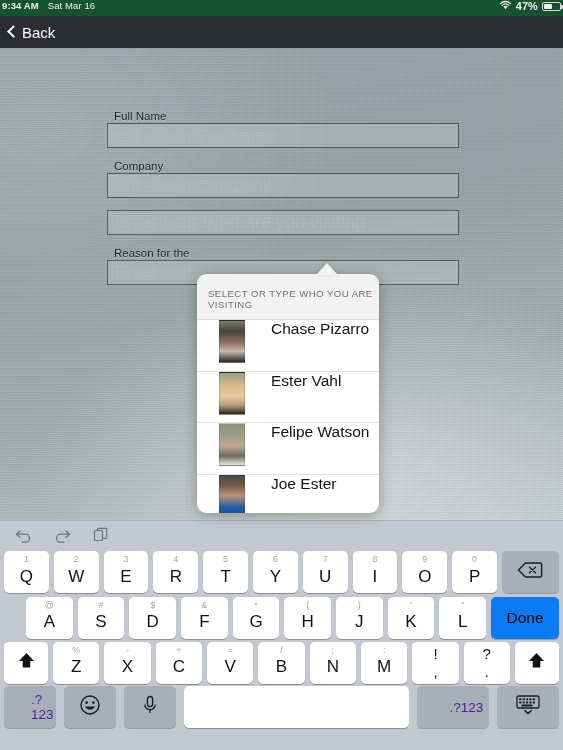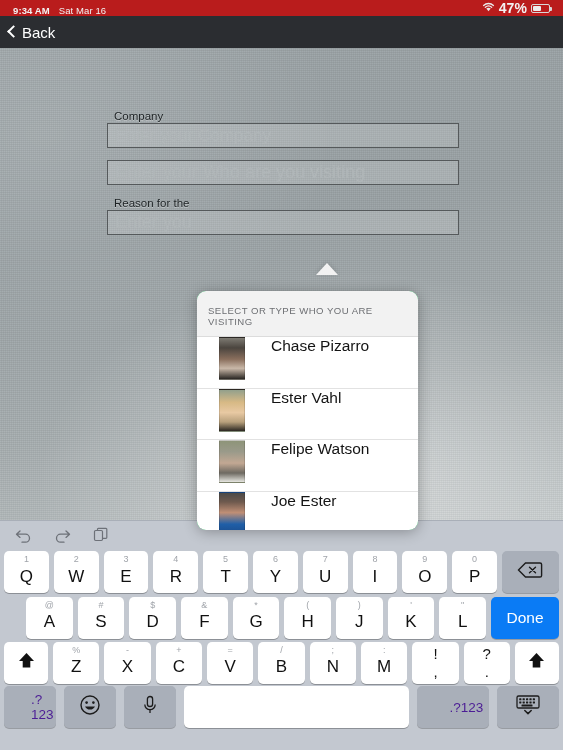--- a/index.html
+++ b/index.html
@@ -7,28 +7,28 @@
     width: 563px; height: 750px;
     font-family: "Liberation Sans", sans-serif;
     overflow: hidden;
     background: #000;
   }
   #screen { position: relative; width: 563px; height: 750px; overflow: hidden; }
 
   
   .statusbar {
     position: absolute; top: 0; left: 0; width: 563px; height: 16px;
-    background: #b91c1c; color: #f2f2f2;
-    display: flex; align-items: flex-end; padding: 0 13px;
+    background: #14532d; color: #f2f2f2;
+    display: flex; align-items: flex-start; padding: 0 2px;
     font-size: 9.5px; letter-spacing: 0.1px;
   }
   .sb-time { font-weight: bold; margin-right: 9px; }
   .sb-date { font-weight: normal; }
   .sb-right { margin-left: auto; display: flex; align-items: center; gap: 4px; }
-  .sb-pct { font-size: 14px; font-weight: bold; }
+  .sb-pct { font-size: 11px; font-weight: bold; }
   .batt {
     width: 19px; height: 9px; border: 1.1px solid #d8d8d8; border-radius: 2px;
     position: relative; display: inline-block;
   }
   .batt::after {
     content: ""; position: absolute; right: -3px; top: 2.5px;
     width: 1.6px; height: 4px; background: #d8d8d8; border-radius: 0 1px 1px 0;
   }
   .batt-fill { position: absolute; left: 1px; top: 1px; bottom: 1px; width: 46%;
     background: #ededed; border-radius: 1px; }
@@ -78,26 +78,25 @@
     background: rgba(255,255,255,0.16);
     display: flex; align-items: center; padding-left: 7px;
     font-size: 17px; color: #b0b6b8;
     cursor: text;
     margin-bottom: 12px;
   }
   .field-input.tall { font-size: 18px; }
 
   
   .popover {
-    position: absolute; left: 197px; top: 274px; width: 221px; height: 239px;
+    position: absolute; left: 197px; top: 274px; width: 182px; height: 239px;
     background: #22c55e; border-radius: 9px;
     box-shadow: 0 2px 14px rgba(0,0,0,0.30);
     overflow: hidden;
     z-index: 5;
-    margin-top: 17px;
   }
   .popover-arrow {
     position: absolute; left: 316px; top: 263px;
     width: 0; height: 0;
     border-left: 11px solid transparent; border-right: 11px solid transparent;
     border-bottom: 12px solid #f2f2f2;
     z-index: 6;
     filter: drop-shadow(0 -1px 2px rgba(0,0,0,0.12));
   }
   .popover-title {
@@ -142,21 +141,21 @@
   }
   .key-main { font-size: 17px; color: #111; }
   .r1 .key-main, .r2 .key-main, .r3 .key-main { margin-top: 9px; }
   .key-alt {
     position: absolute; top: 3px; left: 0; right: 0; text-align: center;
     font-size: 9px; color: #a0a4aa;
   }
   .key.gray { background: #a9afb9; box-shadow: 0 1px 0 rgba(0,0,0,0.22); }
   .key.gray .key-main { color: #4c1d95; margin-top: 0; margin-left: 27px; }
   .key.done { background: #0a7bf5; box-shadow: 0 1px 0 rgba(0,0,0,0.22); }
-  .key.done .key-main { color: #ffffff; font-size: 15.5px; margin-top: 0; }
+  .key.done .key-main { color: #000000; font-size: 15.5px; margin-top: 0; }
   .key.backspace { flex: 0 0 57px; }
   .key.done-key { flex: 0 0 68px; }
   .key.shift { flex: 0 0 44px; }
   .key.sym-left { flex: 0 0 52px; }
   .key.emoji-key { flex: 0 0 52px; }
   .key.mic-key { flex: 0 0 52px; }
   .key.space { flex: 1 1 auto; }
   .key.sym-right { flex: 0 0 72px; }
   .key.dismiss { flex: 0 0 62px; }
   .key.sym-left .key-main, .key.sym-right .key-main { font-size: 13.5px; margin-top: 0; }
@@ -191,20 +190,24 @@
   <div class="navbar">
     <div class="back-btn">
       <span class="chev"></span>
       <span class="back-label">Back</span>
     </div>
   </div>
 
   <div class="content">
     <div class="form">
 
+      <div class="field">
+        <div class="field-label">Full Name</div>
+        <div class="field-input">Enter your Full Name</div>
+      </div>
 
       <div class="field">
         <div class="field-label">Company</div>
         <div class="field-input">Enter your Company</div>
       </div>
 
       <div class="field">
         <div class="field-input tall">Enter your Who are you visiting</div>
       </div>
 

